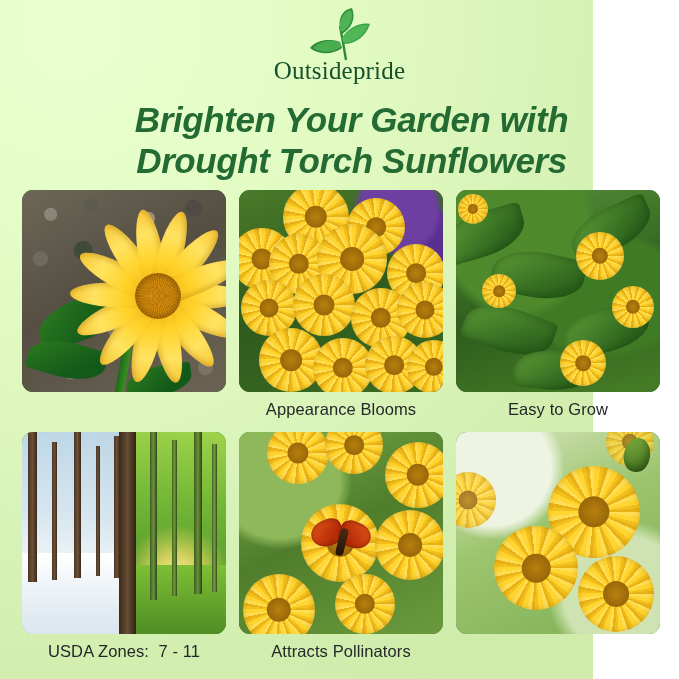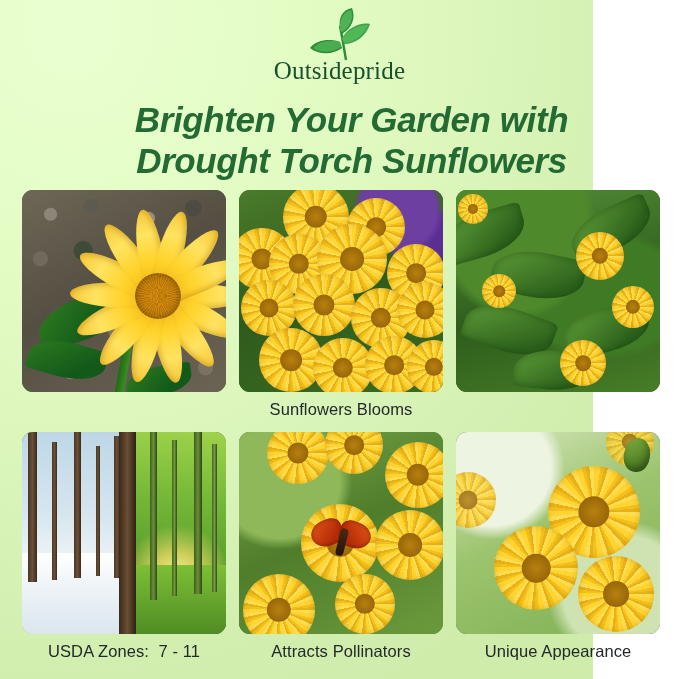--- a/index.html
+++ b/index.html
@@ -307,38 +307,39 @@
         <div class="daisy" style="left:148px; top:54px;  width:58px; height:58px;"></div>
         <div class="daisy" style="left:2px;   top:90px;  width:56px; height:56px;"></div>
         <div class="daisy" style="left:54px;  top:84px;  width:62px; height:62px;"></div>
         <div class="daisy" style="left:112px; top:98px;  width:60px; height:60px;"></div>
         <div class="daisy" style="left:158px; top:92px;  width:56px; height:56px;"></div>
         <div class="daisy" style="left:20px;  top:138px; width:64px; height:64px;"></div>
         <div class="daisy" style="left:74px;  top:148px; width:60px; height:60px;"></div>
         <div class="daisy" style="left:126px; top:146px; width:58px; height:58px;"></div>
         <div class="daisy" style="left:168px; top:150px; width:54px; height:54px;"></div>
       </div>
-      <div class="caption">Sunflowers Blooms</div>
+      <div class="caption">Appearance Blooms</div>
     </div>
 
     <div class="cell">
       <div class="photo">
         <div class="layer bushbg"></div>
         <div class="bigleaf" style="left:-14px; top:22px; width:84px; height:44px; transform:rotate(-16deg);"></div>
         <div class="bigleaf" style="left:36px;  top:62px; width:92px; height:46px; transform:rotate(12deg);"></div>
         <div class="bigleaf" style="left:112px; top:18px; width:86px; height:42px; transform:rotate(-24deg);"></div>
         <div class="bigleaf" style="left:8px;   top:118px;width:90px; height:44px; transform:rotate(20deg);"></div>
         <div class="bigleaf" style="left:106px; top:118px;width:88px; height:44px; transform:rotate(-10deg);"></div>
         <div class="bigleaf" style="left:58px;  top:160px;width:80px; height:40px; transform:rotate(6deg);"></div>
         <div class="daisy" style="left:120px; top:42px;  width:48px; height:48px;"></div>
         <div class="daisy" style="left:156px; top:96px;  width:42px; height:42px;"></div>
         <div class="daisy" style="left:104px; top:150px; width:46px; height:46px;"></div>
         <div class="daisy" style="left:26px;  top:84px;  width:34px; height:34px;"></div>
         <div class="daisy" style="left:2px;   top:4px;   width:30px; height:30px;"></div>
       </div>
+      <div class="caption">Easy to Grow</div>
     </div>
 
     <div class="cell r2">
       <div class="photo">
         <div class="forest-winter"></div>
         <div class="forest-summer"></div>
         <div class="sunburst"></div>
         <div class="snowbank"></div>
         <div class="grassbank"></div>
         <div class="trunk" style="left:6px;   top:0;   width:9px;  height:150px;"></div>
@@ -377,17 +378,16 @@
     <div class="cell r2">
       <div class="photo">
         <div class="layer uniqbg"></div>
         <div class="daisy" style="left:92px;  top:34px;  width:92px; height:92px;"></div>
         <div class="daisy" style="left:38px;  top:94px;  width:84px; height:84px;"></div>
         <div class="daisy" style="left:122px; top:124px; width:76px; height:76px;"></div>
         <div class="daisy" style="left:-16px; top:40px;  width:56px; height:56px; opacity:.85;"></div>
         <div class="daisy" style="left:150px; top:-14px; width:48px; height:48px; opacity:.8;"></div>
         <div class="bud" style="left:168px; top:6px; transform:rotate(10deg);"></div>
       </div>
-      <div class="caption">Unique Appearance</div>
     </div>
 
   </div>
 </div>
 
 </body></html>

